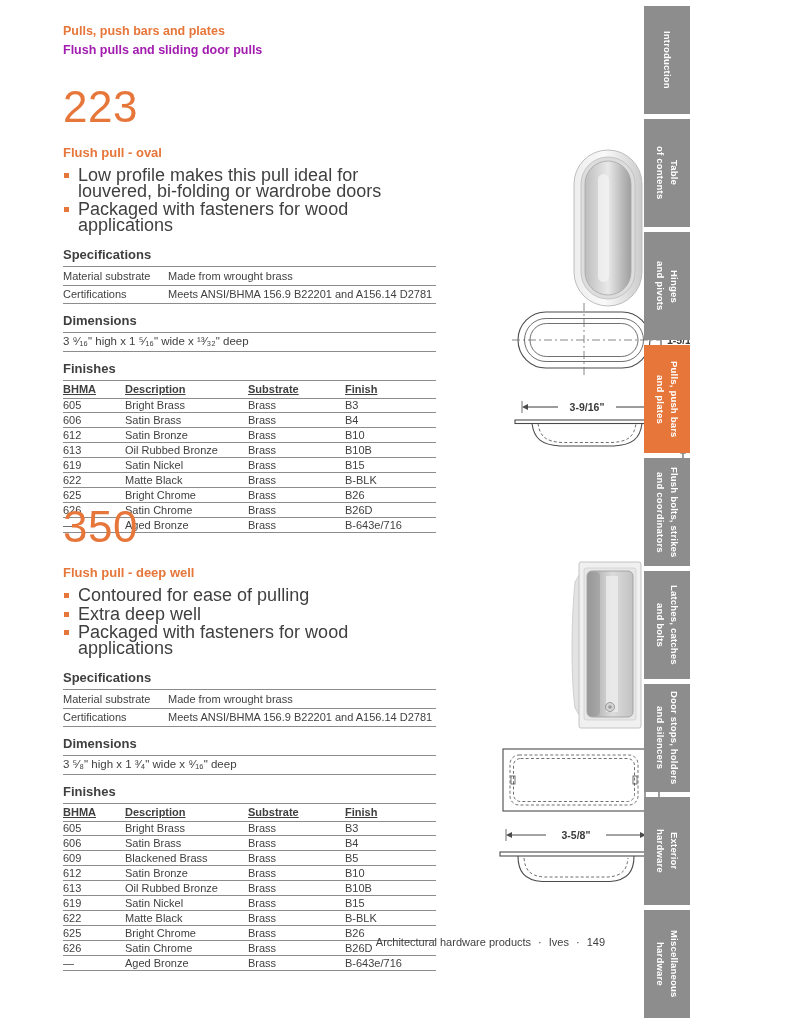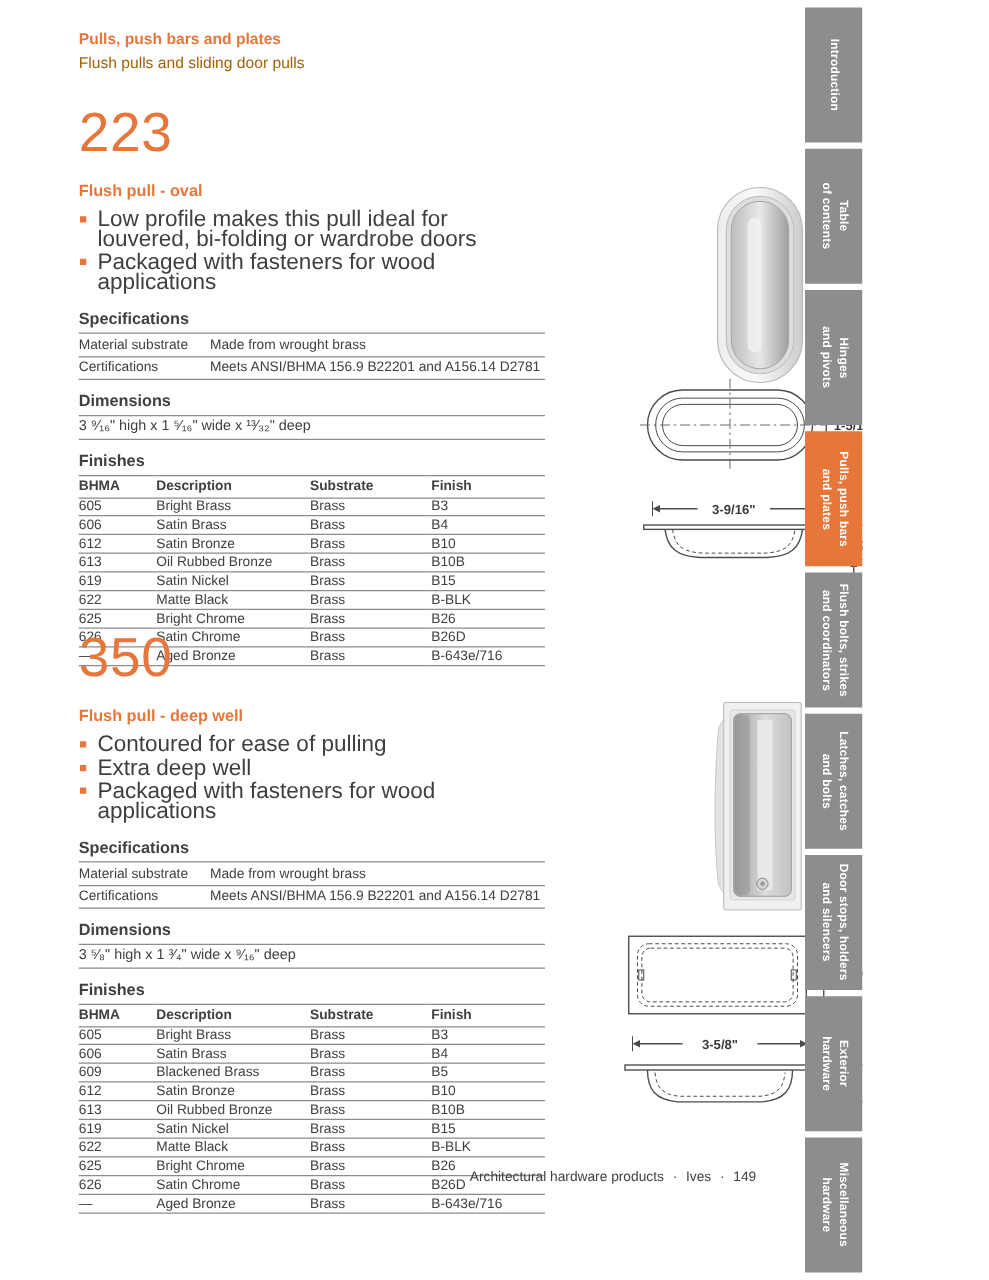--- a/index.html
+++ b/index.html
@@ -9,40 +9,40 @@
     --rule:#8C8C8C;
   }
   html,body{margin:0;padding:0;background:#ffffff;}
   .page{
     position:relative;width:690px;height:1024px;background:#fff;overflow:hidden;
     font-family:"Liberation Sans","DejaVu Sans",sans-serif;color:var(--ink);
   }
   
   .doc-header{position:absolute;left:63px;top:24px;width:400px;}
   .eyebrow{color:var(--accent);font-weight:bold;font-size:12.5px;line-height:1.2;}
-  .doc-subtitle{color:#a16207;font-weight:normal;font-size:12.5px;line-height:1.2;margin-top:4px;}
+  .doc-subtitle{color:#a21caf;font-weight:bold;font-size:12.5px;line-height:1.2;margin-top:4px;}
   
   section.product{position:absolute;left:63px;width:373px;}
   section.product-0{top:85px;}
   section.product-1{top:505px;}
   .product-number{margin:0;font-size:44px;line-height:44px;font-weight:400;color:var(--accent);letter-spacing:0.5px;}
   .product-title{margin:16px 0 0;font-size:13px;font-weight:bold;color:var(--accent);}
   ul.bullets{list-style:none;margin:8px 0 0;padding:0;font-size:18px;line-height:15.5px;}
   ul.bullets li{position:relative;padding-left:15px;margin:0 0 3px;}
   ul.bullets li::before{content:"";position:absolute;left:1px;top:5px;width:5px;height:5px;background:var(--accent);}
   h4.rule-heading{margin:14px 0 4px;font-size:13px;font-weight:bold;color:var(--ink);}
   h4.tight{margin-top:9px;}
   table{border-collapse:collapse;width:100%;}
   .spec-table{font-size:11px;border-top:1px solid var(--rule);}
   .spec-table td{padding:2.5px 0 3px;border-bottom:1px solid var(--rule);vertical-align:top;margin-left:48px;}
   .spec-table td.spec-label{width:105px;}
   .dim-text{border-top:1px solid var(--rule);border-bottom:1px solid var(--rule);
     padding:2px 0 4px;font-size:11.5px;}
   .finishes-table{font-size:11px;border-top:1px solid var(--rule);}
-  .finishes-table th{text-align:left;font-size:11px;font-weight:bold;padding:2px 0 2.5px;border-bottom:1px solid var(--rule);}
+  .finishes-table th{text-align:left;font-size:11px;font-weight:bold;padding:2px 0 2.5px;border-bottom:1px solid var(--rule);text-decoration:underline;}
   .finishes-table td{padding:0.8px 0 1.2px;border-bottom:1px solid var(--rule);}
   .finishes-table th:nth-child(1),.finishes-table td:nth-child(1){width:62px;}
   .finishes-table th:nth-child(2),.finishes-table td:nth-child(2){width:123px;}
   .finishes-table th:nth-child(3),.finishes-table td:nth-child(3){width:97px;}
   .finishes-table th:nth-child(4),.finishes-table td:nth-child(4){width:91px;}
   
   .drawing{position:absolute;}
   .photo-223{left:560px;top:146px;}
   .plan-223{left:512px;top:300px;}
   .profile-223{left:512px;top:398px;}

